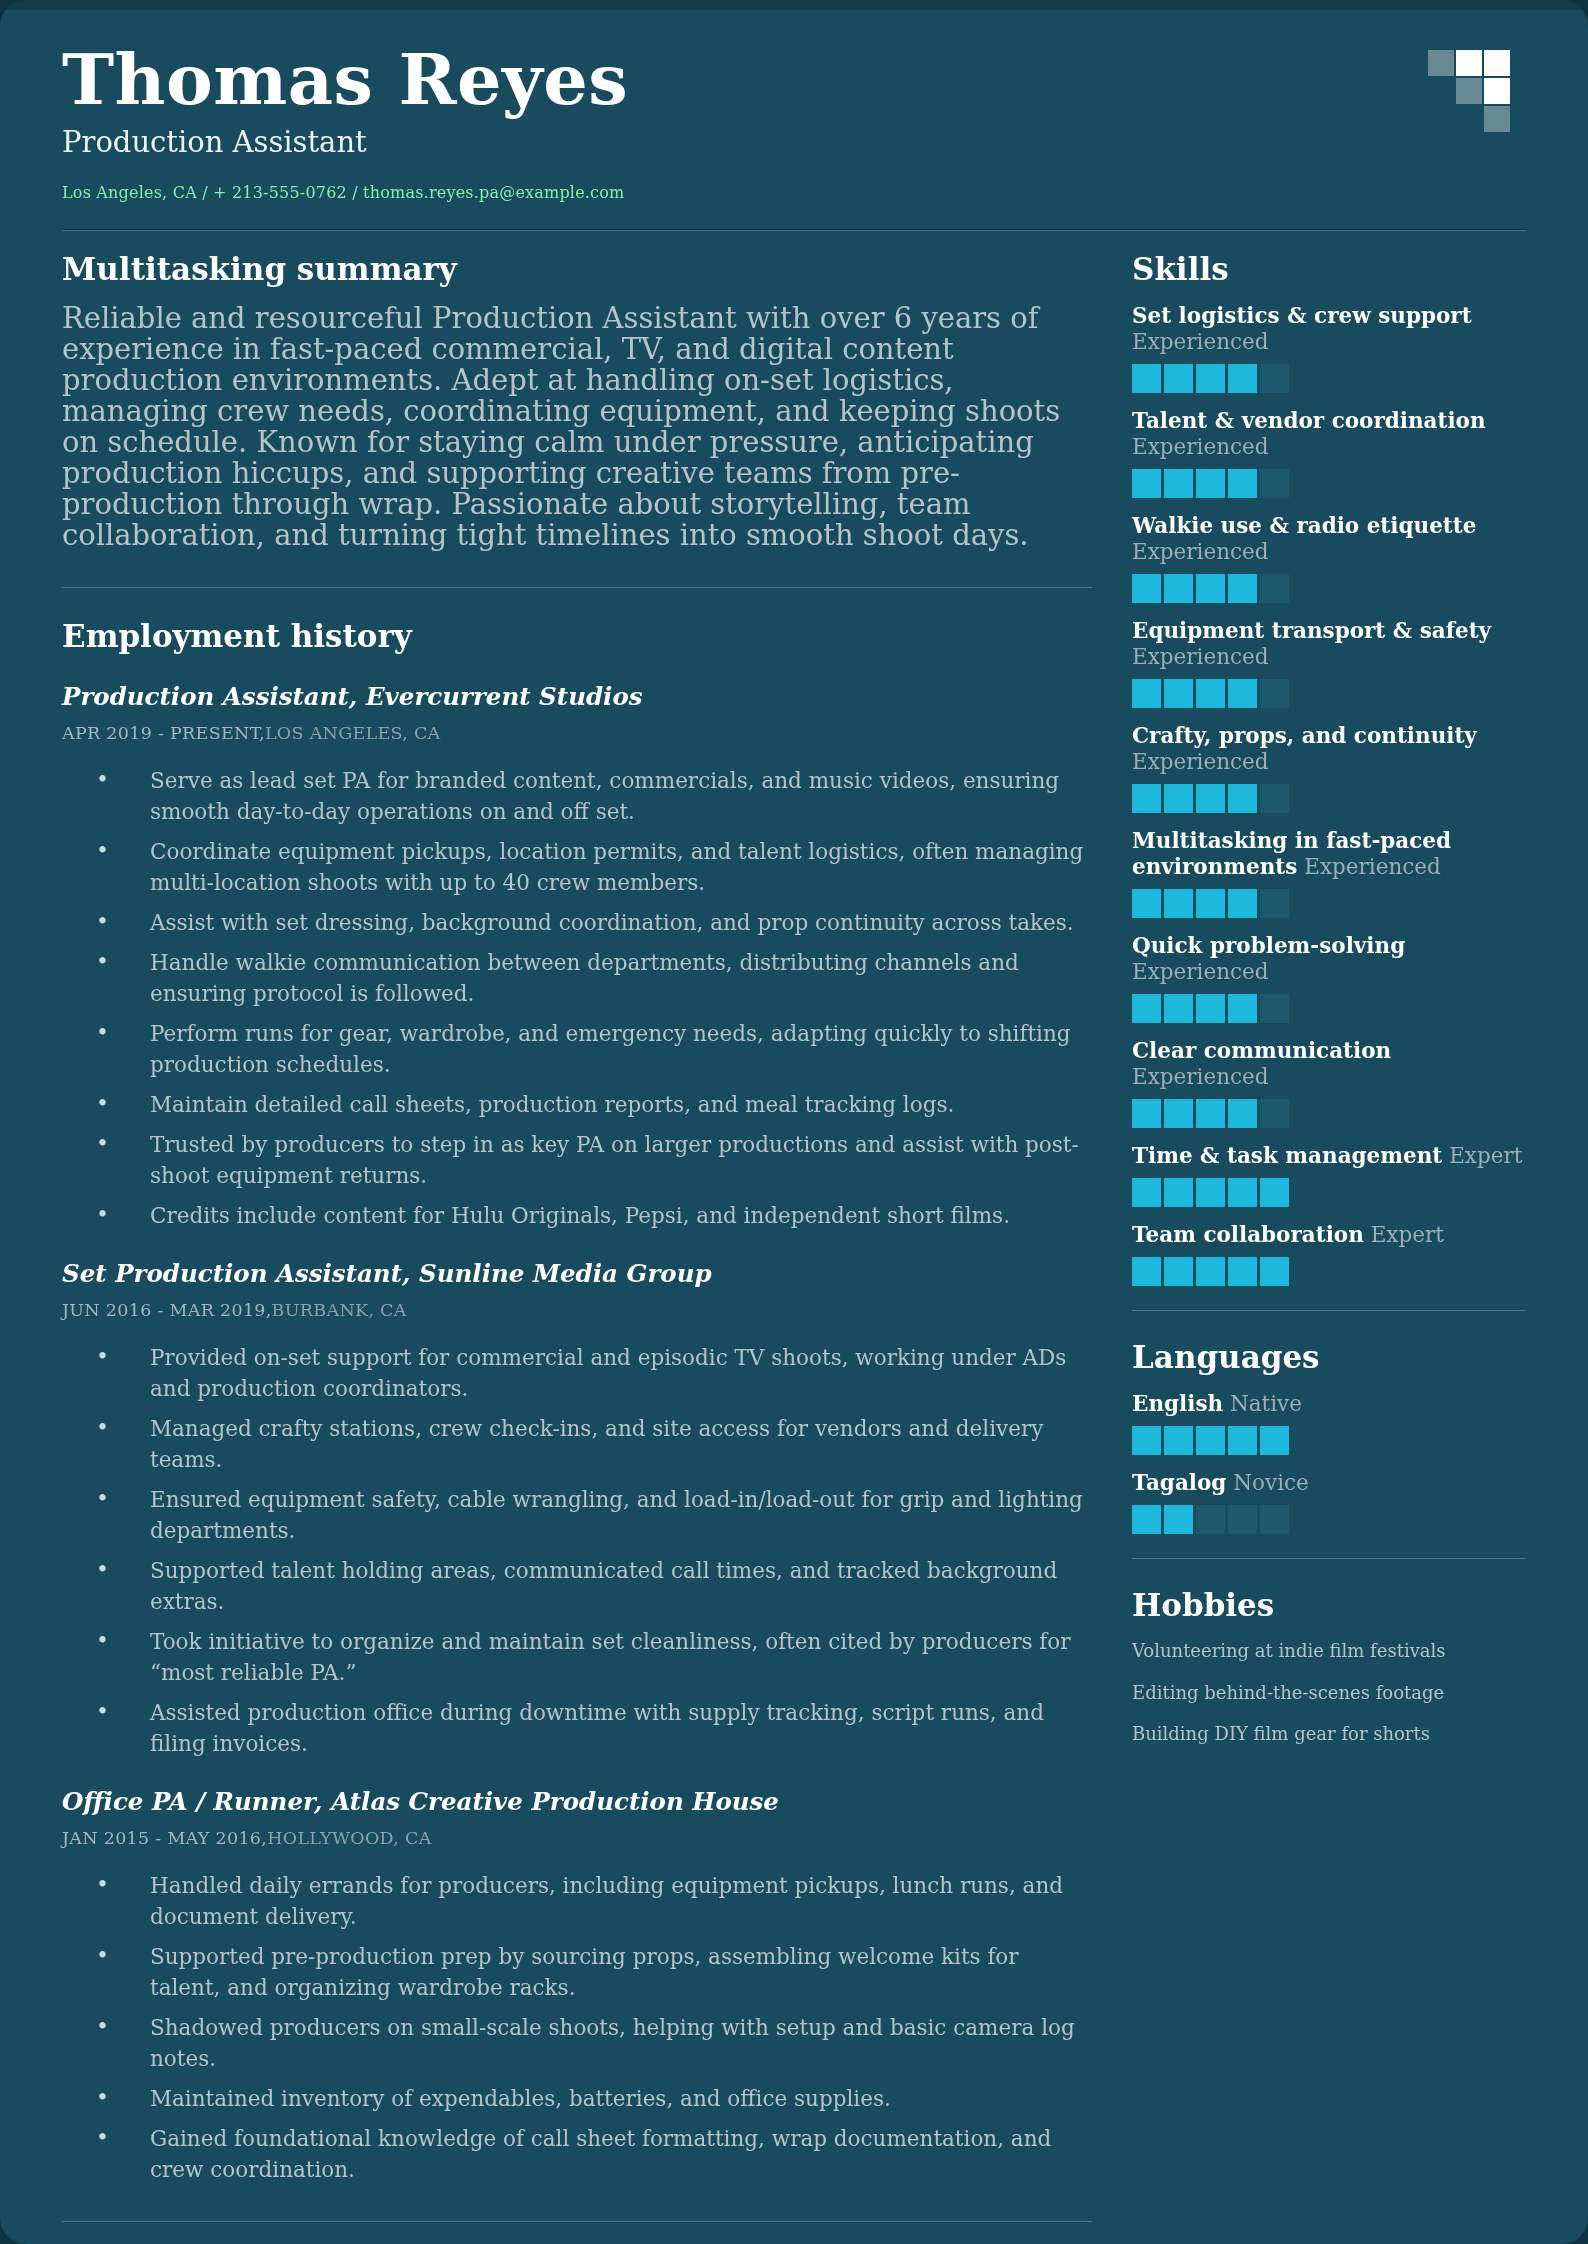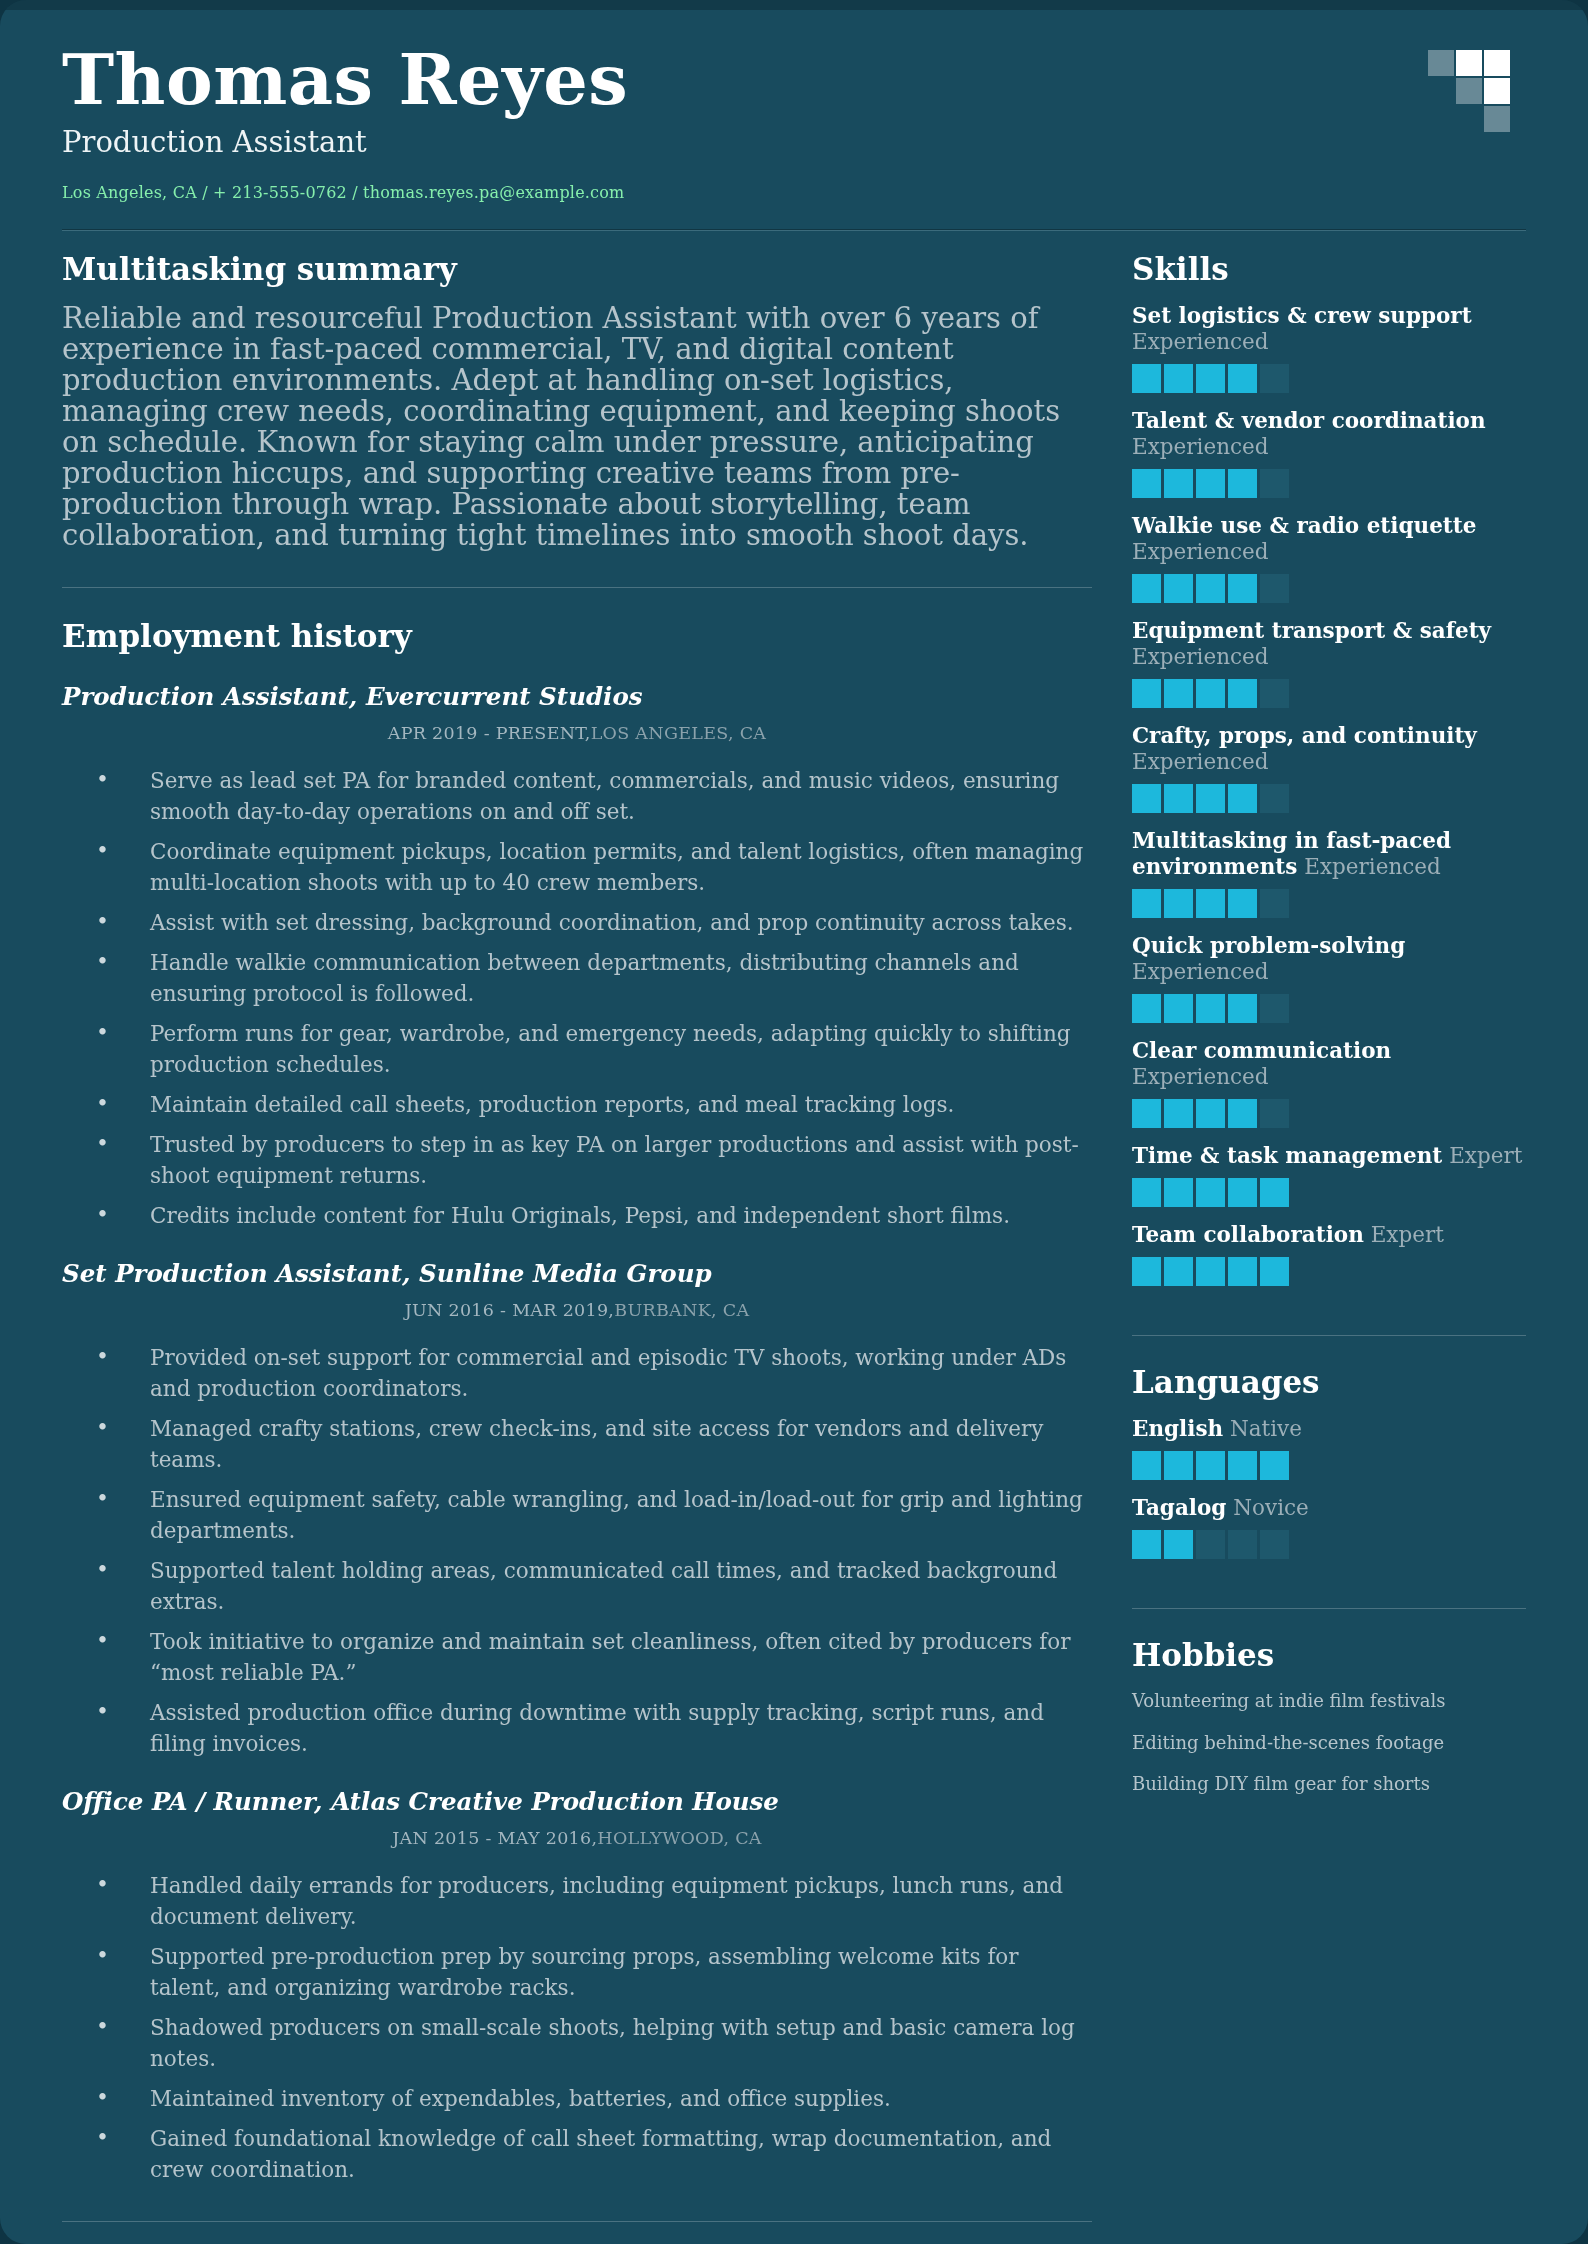--- a/index.html
+++ b/index.html
@@ -41,21 +41,21 @@
   .col-right{flex:1;min-width:0;}
 
   h2{font-size:31px;font-weight:700;color:#ffffff;margin:0 0 16px;}
   section.ruled{border-top:1px solid var(--rule);margin-top:36px;padding-top:30px;}
 
   .summary{font-size:29px;line-height:31px;color:var(--text-body);margin:0;}
 
   
   .job{margin-top:28px;}
   .job-title,.degree-title{font-size:24.5px;font-weight:700;color:#ffffff;margin:0 0 12px;font-style:italic;}
-  .job-meta{font-size:17.5px;letter-spacing:0.3px;margin:0 0 22px;text-align:center;}
+  .job-meta{font-size:17.5px;letter-spacing:0.3px;margin:0 0 22px;}
   .job-meta .dates{color:#a4b7c0;}
   .job-meta .loc{color:var(--text-dimmer);}
 
   ul.bullets{list-style:none;margin:0;padding:0;}
   ul.bullets li{
     position:relative;padding-left:88px;margin-bottom:9px;
     font-size:21.5px;line-height:31px;color:var(--text-body);
   }
   ul.bullets li::before{
     content:"\2022";position:absolute;left:34px;top:-1px;
@@ -66,21 +66,21 @@
   .skill{margin-bottom:15px;}
   .skill-text{font-size:21.5px;line-height:26px;}
   .skill-name{font-weight:700;color:#ffffff;}
   .skill-level{color:var(--text-dim);}
   .bar{display:flex;gap:3px;margin-top:9px;}
   .sq{width:29px;height:29px;flex:none;}
   .sq-filled{background:var(--accent);}
   .sq-empty{background:var(--bar-empty);}
 
   .hobby{font-size:18px;line-height:1.35;margin-bottom:17px;color:var(--text-body);}
-  .col-right section.ruled{margin-top:49px;padding-top:28px;}
+  .col-right section.ruled{margin-top:24px;padding-top:28px;}
 </style>
 </head>
 <body>
 
 <div class="page">
   <div class="topbar"></div>
   <div class="content">
 
     <header>
       <div class="logo">

